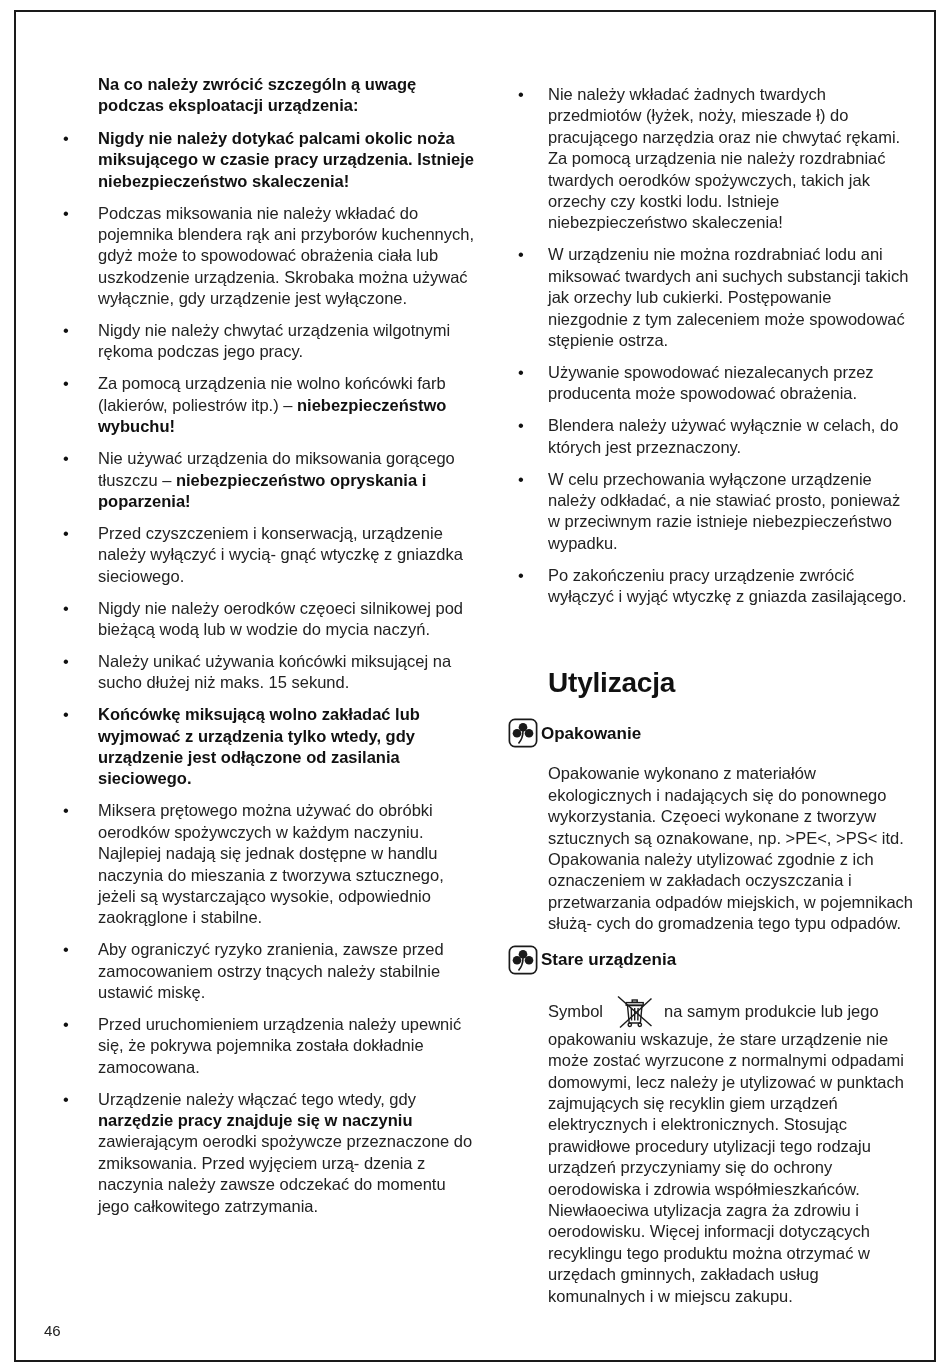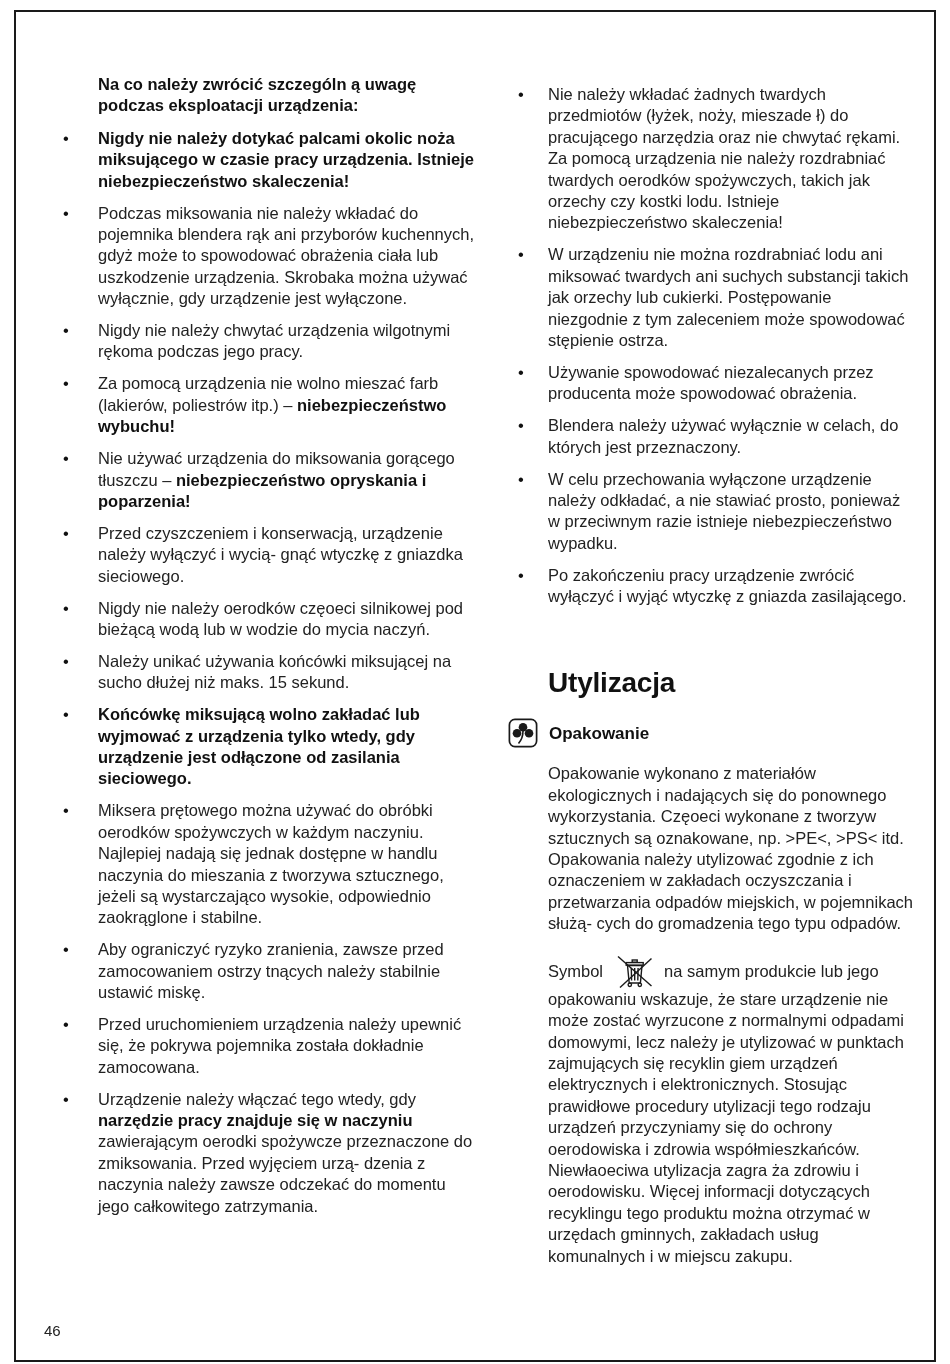--- a/index.html
+++ b/index.html
@@ -19,21 +19,21 @@
   .li{display:flex;margin-bottom:10.5px;}
   .li .dot{flex:none;width:35px;color:#111;}
   .col-right .li{padding-left:10px;}
   .col-right .li .dot{width:30px;}
   .li p{margin:0;flex:1;}
   .b{font-weight:bold;color:#111;}
   .h1{
     margin:61px 0 20px 40px;font-size:28px;line-height:30px;
     font-weight:bold;color:#111;letter-spacing:-0.2px;
   }
-  .subrow{display:flex;align-items:center;gap:11px;margin:0 0 12px 0;text-align:center;}
+  .subrow{display:flex;align-items:center;gap:3px;margin:0 0 12px 0;text-align:center;}
   .subrow .ictitle{font-weight:bold;color:#111;font-size:17px;}
   .para{margin:15px 0 10px 40px;}
   .para-symbol{margin-top:18px;}
   .clover-box{flex:none;width:30px;height:30px;}
   .weee{vertical-align:-12px;margin:0 9px 0 10px;}
   .pagenum{position:absolute;left:44px;top:1322px;font-size:15px;color:#222;}
 </style>
 </head>
 <body>
 
@@ -49,21 +49,21 @@
   <div class="li">
     <span class="dot">•</span>
     <p><span>Podczas miksowania nie należy wkładać do pojemnika blendera rąk ani przyborów kuchennych, gdyż może to spowodować obrażenia ciała lub uszkodzenie urządzenia. Skrobaka można używać wyłącznie, gdy urządzenie jest wyłączone.</span></p>
   </div>
   <div class="li">
     <span class="dot">•</span>
     <p><span>Nigdy nie należy chwytać urządzenia wilgotnymi rękoma podczas jego pracy.</span></p>
   </div>
   <div class="li">
     <span class="dot">•</span>
-    <p><span>Za pomocą urządzenia nie wolno mieszać farb (lakierów, poliestrów itp.) – </span><span class="b">niebezpieczeństwo wybuchu!</span></p>
+    <p><span>Za pomocą urządzenia nie wolno końcówki farb (lakierów, poliestrów itp.) – </span><span class="b">niebezpieczeństwo wybuchu!</span></p>
   </div>
   <div class="li">
     <span class="dot">•</span>
     <p><span>Nie używać urządzenia do miksowania gorącego tłuszczu – </span><span class="b">niebezpieczeństwo opryskania i poparzenia!</span></p>
   </div>
   <div class="li">
     <span class="dot">•</span>
     <p><span>Przed czyszczeniem i konserwacją, urządzenie należy wyłączyć i wycią- gnąć wtyczkę z gniazdka sieciowego.</span></p>
   </div>
   <div class="li">
@@ -129,20 +129,30 @@
       <rect x="1.4" y="1.4" width="27.2" height="27.2" rx="5.5" fill="none" stroke="#1a1a1a" stroke-width="1.7"></rect>
       <circle cx="15" cy="9.2" r="4.3" fill="#1a1a1a"></circle>
       <circle cx="9" cy="15.2" r="4.3" fill="#1a1a1a"></circle>
       <circle cx="21" cy="15.2" r="4.3" fill="#1a1a1a"></circle>
       <path d="M15 13 C15 18,14 21.5,10.5 25.5" fill="none" stroke="#1a1a1a" stroke-width="1.6"></path>
     </svg>
     <span class="ictitle">Opakowanie</span>
   </div>
   <p class="para">Opakowanie wykonano z materiałów ekologicznych i nadających się do ponownego wykorzystania. Częoeci wykonane z tworzyw sztucznych są oznakowane, np. &gt;PE&lt;, &gt;PS&lt; itd. Opakowania należy utylizować zgodnie z ich oznaczeniem w zakładach oczyszczania i przetwarzania odpadów miejskich, w pojemnikach służą- cych do gromadzenia tego typu odpadów.</p>
 
+  <div class="subrow">
+    <svg class="clover-box" viewBox="0 0 30 30">
+      <rect x="1.4" y="1.4" width="27.2" height="27.2" rx="5.5" fill="none" stroke="#1a1a1a" stroke-width="1.7"></rect>
+      <circle cx="15" cy="9.2" r="4.3" fill="#1a1a1a"></circle>
+      <circle cx="9" cy="15.2" r="4.3" fill="#1a1a1a"></circle>
+      <circle cx="21" cy="15.2" r="4.3" fill="#1a1a1a"></circle>
+      <path d="M15 13 C15 18,14 21.5,10.5 25.5" fill="none" stroke="#1a1a1a" stroke-width="1.6"></path>
+    </svg>
+    <span class="ictitle">Stare urządzenia</span>
+  </div>
 
   <p class="para para-symbol">
     <span>Symbol</span><svg class="weee" width="42" height="36" viewBox="0 0 42 36">
       <g fill="none" stroke="#1a1a1a" stroke-width="1.4">
         <path d="M14.5 12.5 L29 12.5 L27.4 30 L16.2 30 Z"></path>
         <line x1="18.3" y1="15" x2="18.6" y2="27.5"></line>
         <line x1="21.7" y1="15" x2="21.7" y2="27.5"></line>
         <line x1="25.1" y1="15" x2="24.8" y2="27.5"></line>
         <rect x="13.2" y="9.6" width="17" height="2.6"></rect>
         <rect x="19.2" y="7" width="5" height="2.2"></rect>

